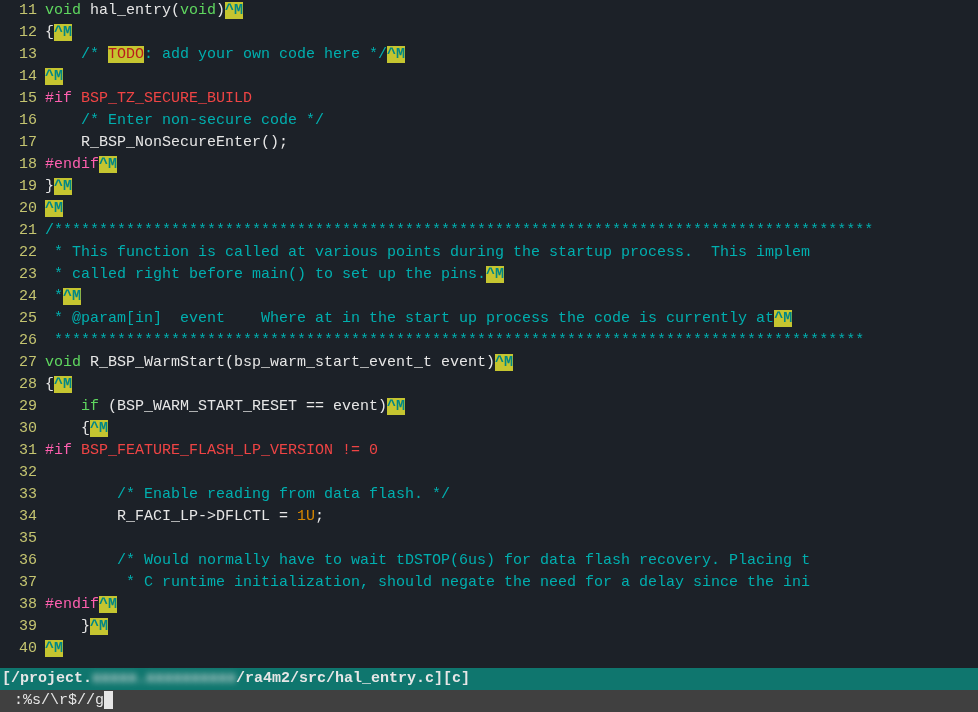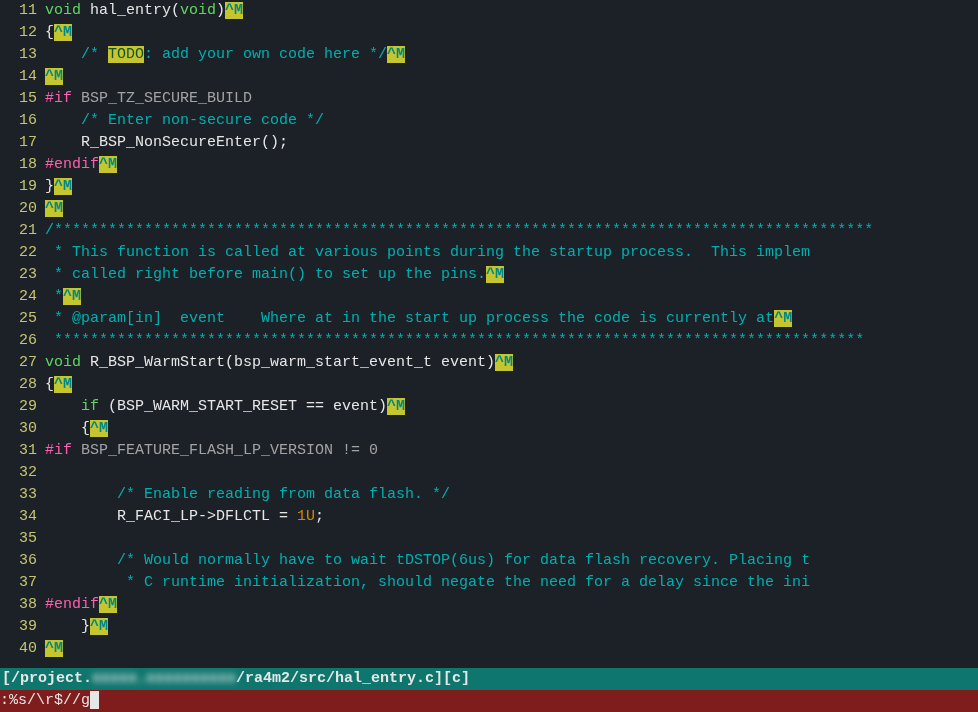--- a/index.html
+++ b/index.html
@@ -33,43 +33,43 @@
   }
   .code {
     flex: 1;
     white-space: pre;
     overflow: hidden;
     font-family: Liberation Mono, monospace;
   }
   .kw-type { color: #5fd75f; }
   .fn { color: #e6e6e6; }
   .comment { color: #00afaf; }
-  .todo-hl { background: #c5c530; color: #14532d; }
+  .todo-hl { background: #c5c530; color: #b91c1c; }
   .cr { background: #c5c530; color: #008787; font-weight: bold; }
   .define { color: #ff5faf; }
-  .define-name { color: #a3a3a3; }
+  .define-name { color: #ef4444; }
   .num { color: #d78700; text-align: center; }
   .status-bar {
     position: absolute;
     bottom: 22px;
     left: 0;
     right: 0;
     background: #0f766e;
     font-weight: bold;
     padding-left: 2px;
     height: 22px;
   }
   .status-path { color: #e6e6e6; }
   .cmd-line {
     position: absolute;
     bottom: 0;
     left: 0;
     right: 0;
-    background: #7f1d1d;
-    padding-left: 0;
+    background: #404040;
+    padding-left: 14px;
     height: 22px;
     color: #e6e6e6;
   }
   .cursor-block {
     background: #e6e6e6;
     color: #1c2128;
     display: inline-block;
     width: 9px;
     height: 18px;
     vertical-align: text-bottom;

